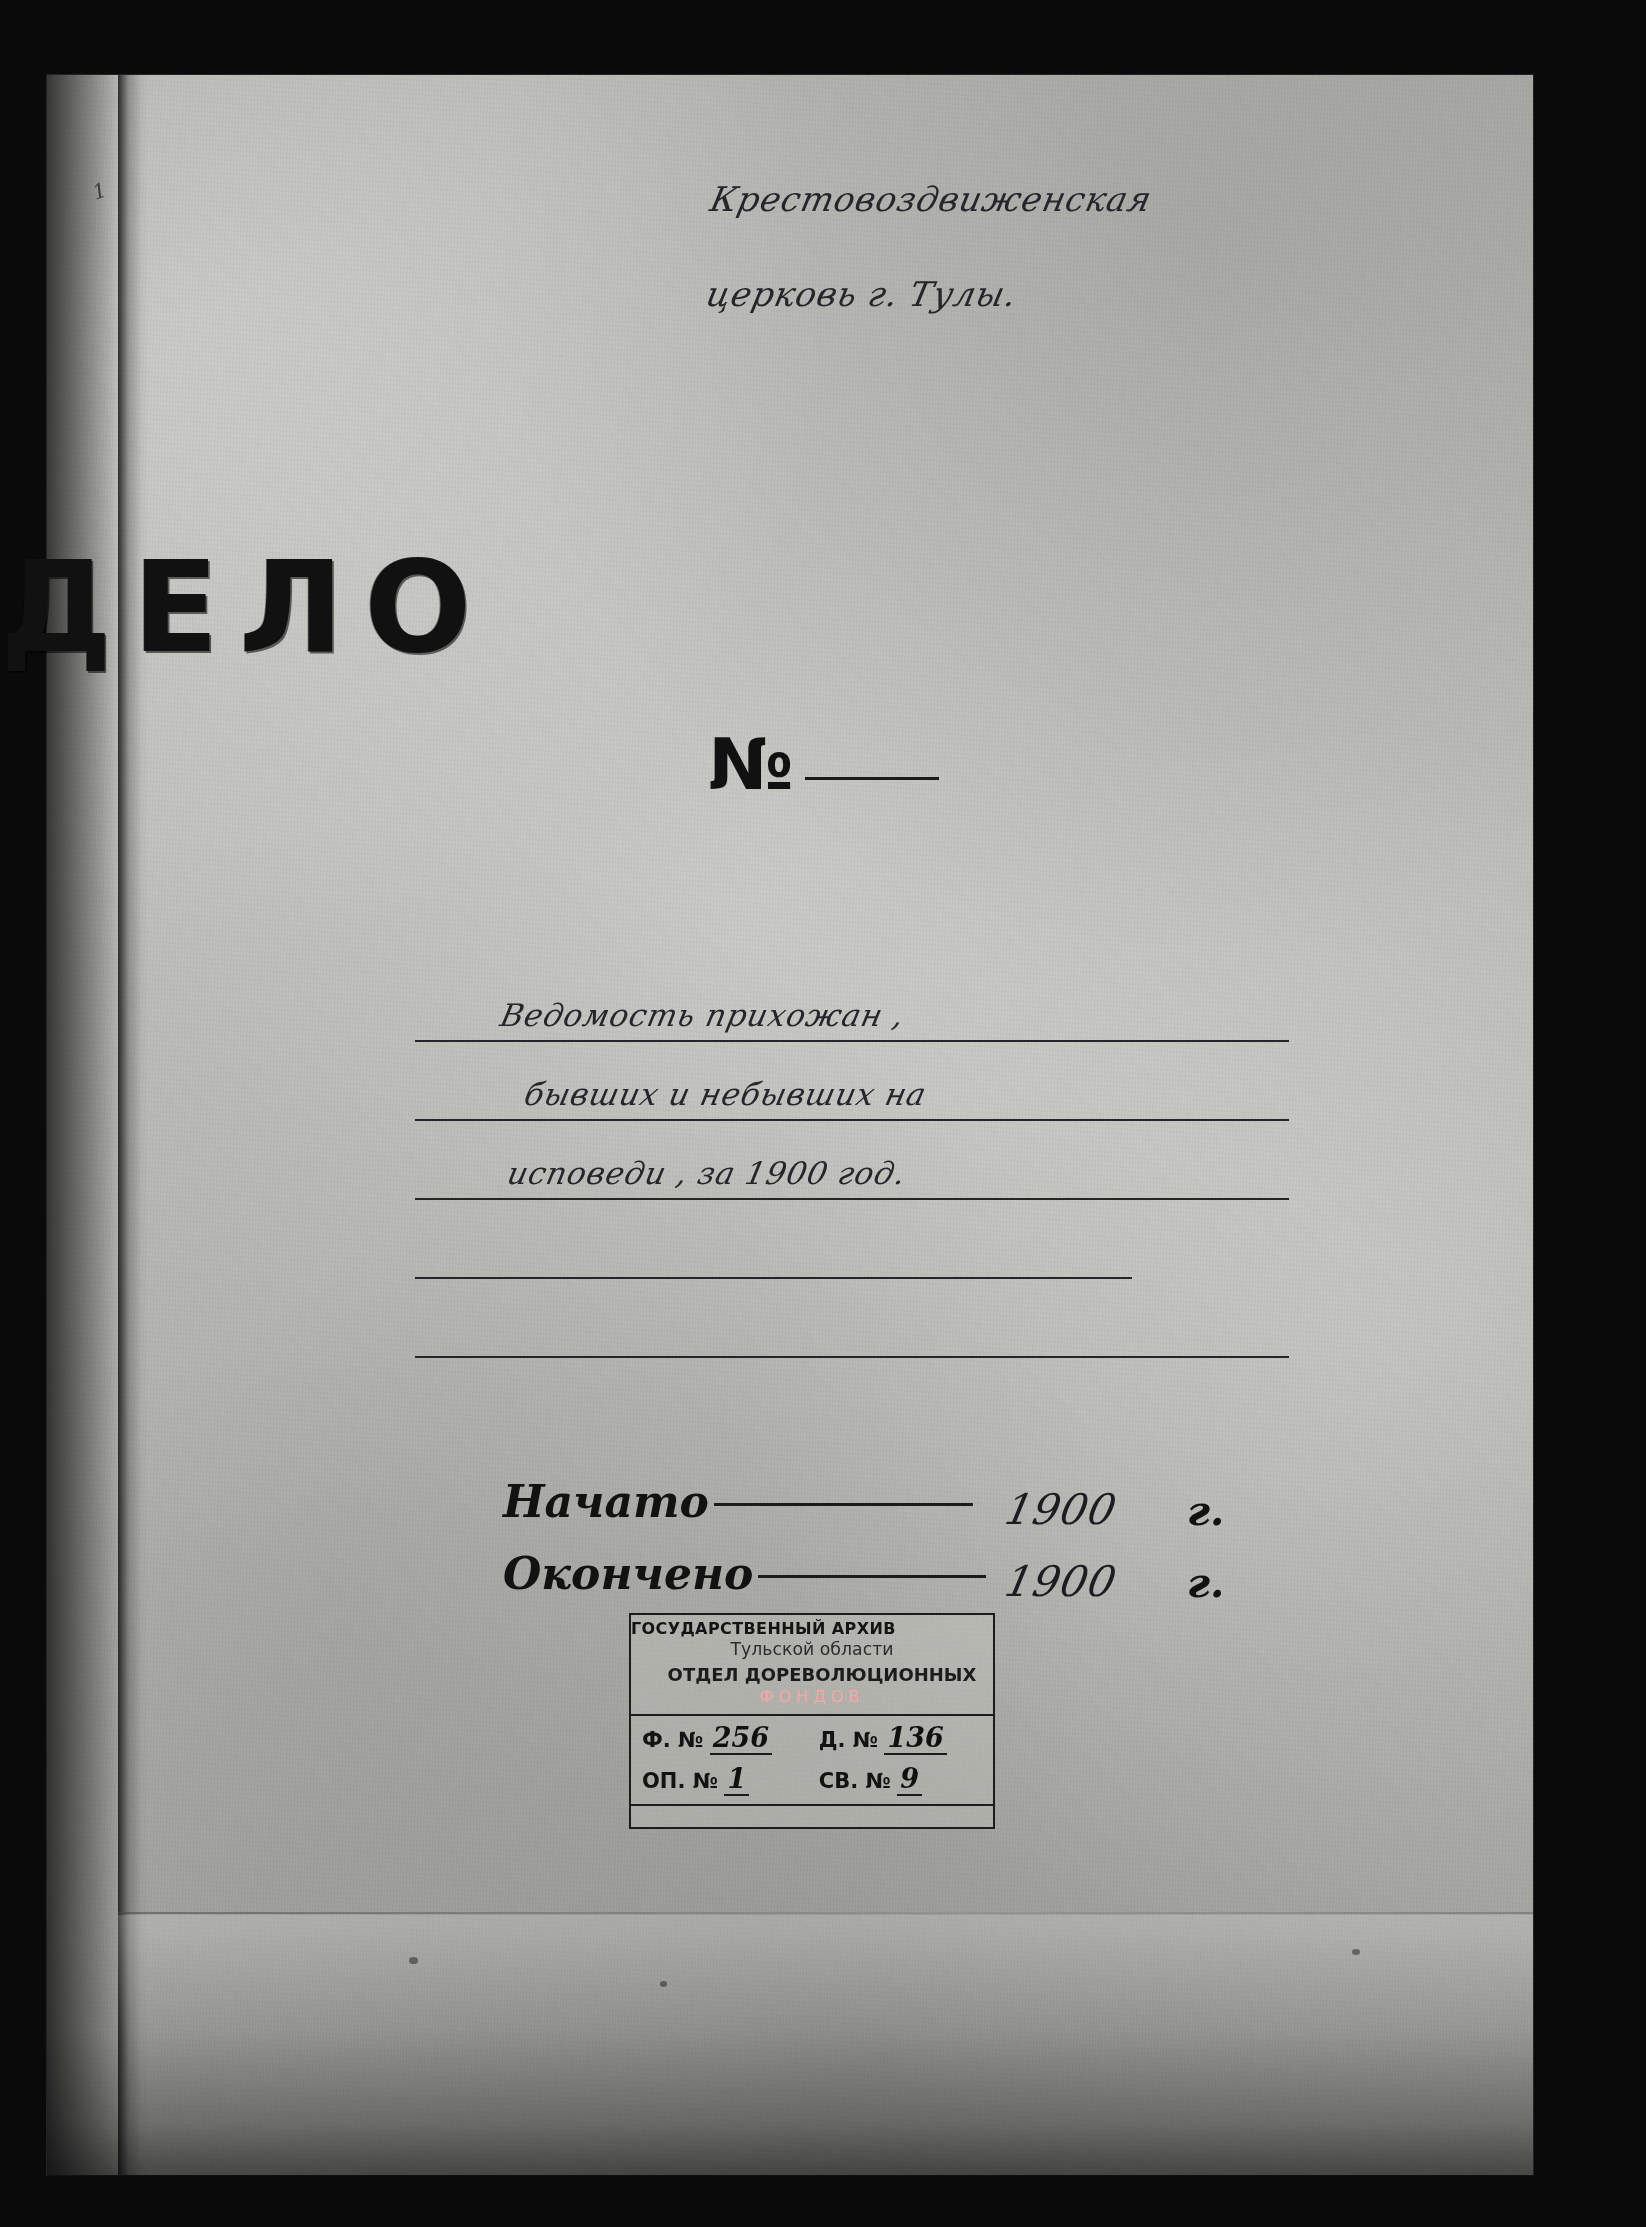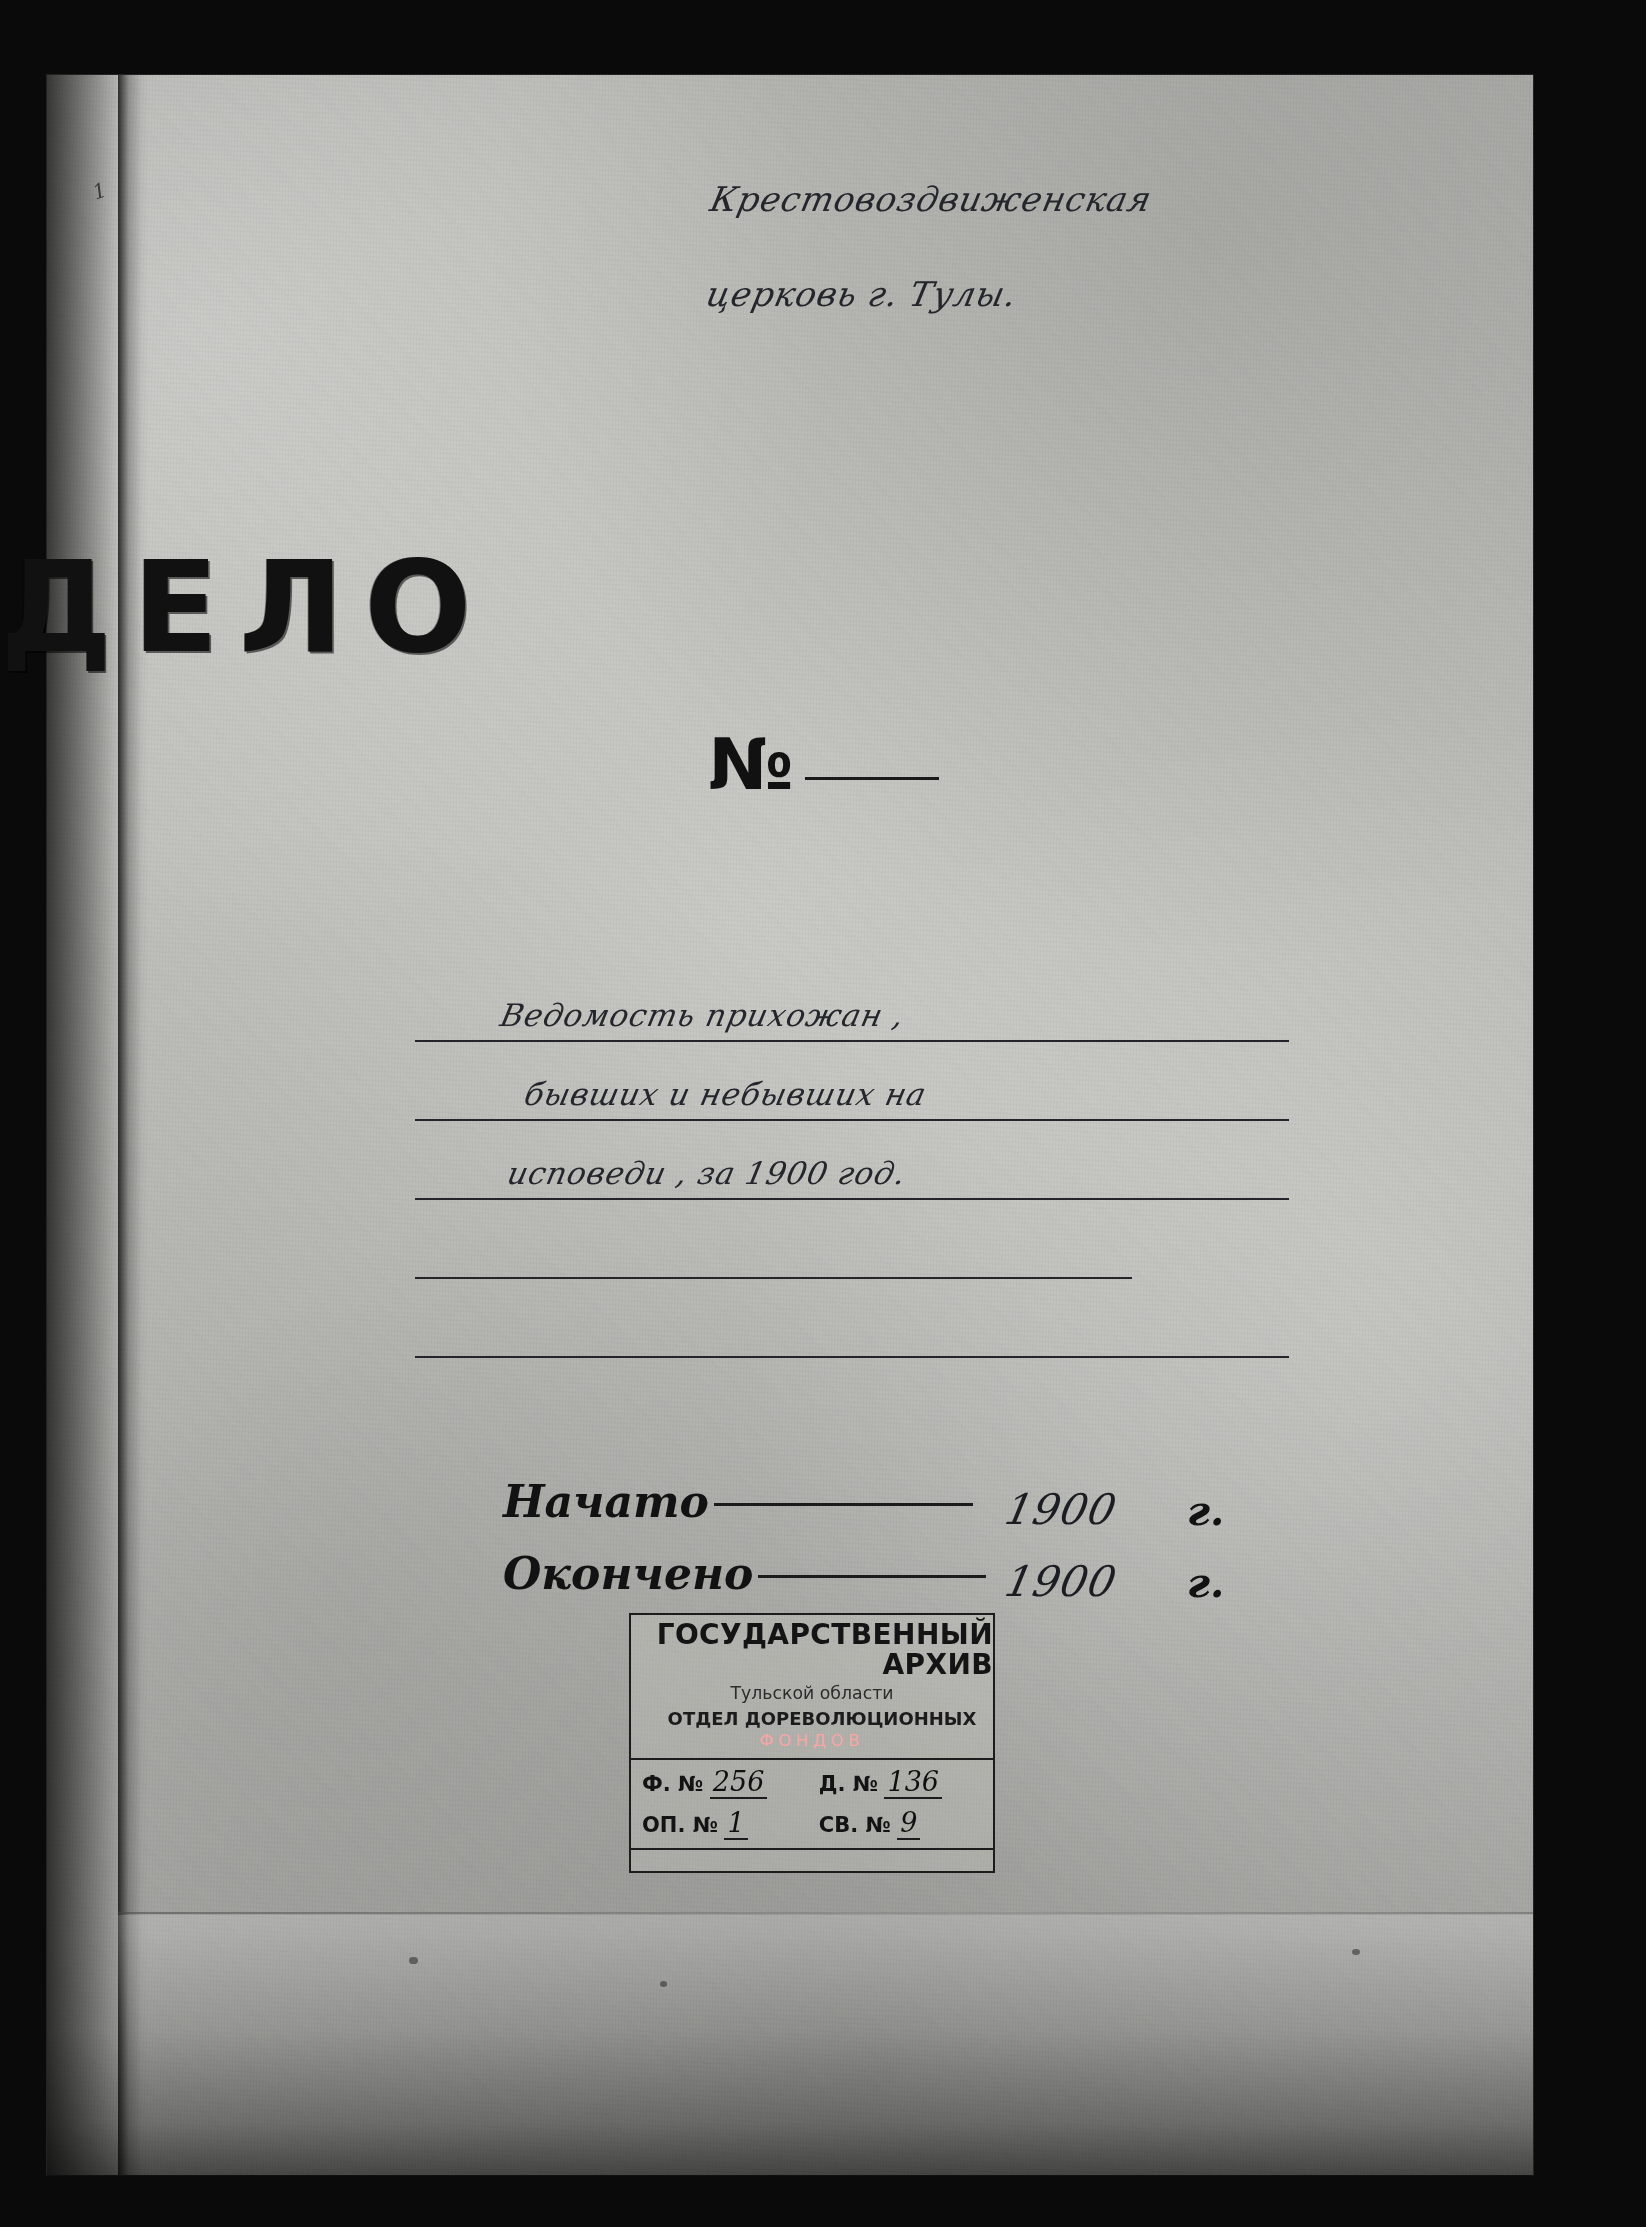--- a/index.html
+++ b/index.html
@@ -250,23 +250,23 @@
     left: 629px;
     top: 1613px;
     width: 362px;
     border: 2.4px solid #1c1c1c;
     background: rgba(205,205,200,.30);
     padding: 4.7px 0 0 0;
   }
   .stamp-t1 {
     font-family: "DejaVu Sans", sans-serif;
     font-weight: 700;
-    font-size: 28px;
+    font-size: 16px;
     letter-spacing: 0.4px;
-    text-align: right;
+    text-align: left;
     color: #141414;
     line-height: 1.1;
   }
   .stamp-t2 {
     font-family: "DejaVu Sans", sans-serif;
     font-size: 17.3px;
     text-align: center;
     color: #2c2c2c;
     line-height: 1.15;
     margin-top: 3.1px;
@@ -304,21 +304,21 @@
   }
   .stamp-row .cell {
     display: flex;
     align-items: baseline;
     white-space: nowrap;
   }
   .stamp-row .cell.first { width: 52%; }
   .stamp-row .val {
     font-family: "DejaVu Serif", serif;
     font-style: italic;
-    font-weight: 400;
+    font-weight: 700;
     font-size: 27px;
     margin-left: 6.3px;
     color: #101010;
     border-bottom: 2.4px solid #1b1b1b;
     padding: 0 3.1px;
   }
   .stamp-bottom {
     border-top: 2.4px solid #1c1c1c;
     height: 20.4px;
     margin-top: 6.3px;

